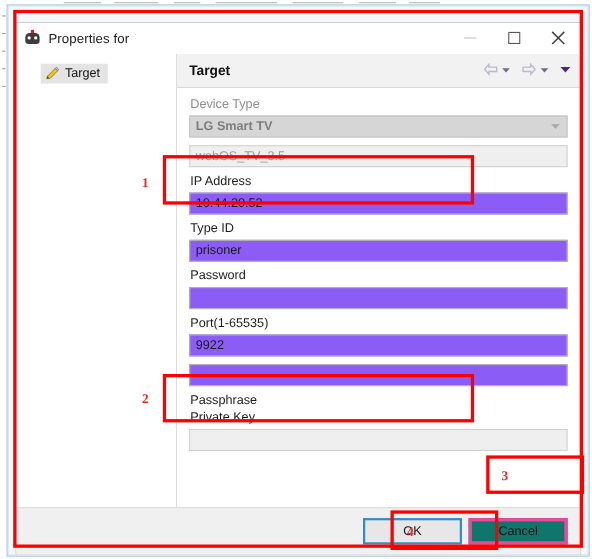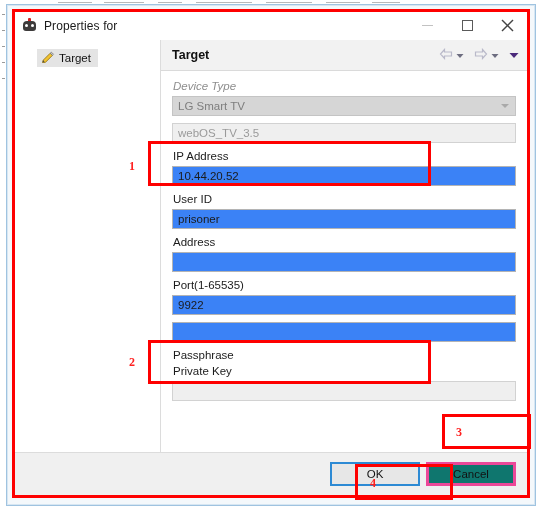--- a/index.html
+++ b/index.html
@@ -20,21 +20,21 @@
   .bg-blue-frame2{position:absolute;left:7px;top:5px;width:528px;height:500px;border:1px solid #d7e6f2;box-sizing:border-box;}
 
   
   .outer-red{
     position:absolute;left:12px;top:9px;width:518px;height:489px;
     border:3px solid #fe0000;box-sizing:border-box;z-index:40;pointer-events:none;
   }
 
   
   .window{
-    position:absolute;left:14px;top:11px;width:514px;height:485px;
+    position:absolute;left:14px;top:20px;width:514px;height:485px;
     background:#ffffff;border:1px solid #cfcfcf;box-sizing:border-box;
     display:flex;flex-direction:column;
   }
   
   .titlebar{
     height:27px;flex:0 0 27px;display:flex;align-items:center;
     background:#ffffff;border-bottom:1px solid #ffffff;
     position:relative;
   }
   .app-icon{
@@ -67,30 +67,30 @@
   .content-header{
     height:30px;flex:0 0 30px;display:flex;align-items:center;
     background:#f2f2f2;border-bottom:1px solid #dadada;padding:0 8px 0 11px;
   }
   .content-header .h-title{font-size:12.5px;font-weight:bold;color:#111;flex:1 1 auto;}
   .nav-icons{display:flex;align-items:center;gap:3px;}
   .nav-icons .gap{width:4px;}
 
   .fields{flex:1 1 auto;padding:9px 11px 0 11px;overflow:hidden;}
   .fld-label{font-size:11.5px;color:#1b1b1b;margin:0 0 3px 1px;line-height:13px;}
-  .fld-label.dim{color:#8e8e8e;font-style:italic;}
+  .fld-label.dim{color:#8e8e8e;}
   .fld-input{
-    height:20px;box-sizing:border-box;border:1px solid #b4b4b4;background:#3b82f6;
+    height:20px;box-sizing:border-box;border:1px solid #b4b4b4;background:#8b5cf6;
     font-size:11.5px;color:#1b1b1b;display:flex;align-items:center;padding:0 5px;
     margin-bottom:7px;
   }
   .fld-input.focused{border:1px solid #3f9bdc;}
   .fld-input.disabled{background:#d6d6d6;border:1px solid #c4c4c4;color:#7e7e7e;}
   .fld-input.disabled-light{background:#efefef;border:1px solid #d2d2d2;color:#9a9a9a;align-items:center;}
-  .combo{position:relative;}
+  .combo{position:relative;font-weight:bold;}
   .combo .caret{position:absolute;right:6px;top:50%;margin-top:-2px;
     width:0;height:0;border-left:4px solid transparent;border-right:4px solid transparent;border-top:4px solid #a9a9a9;}
   .btn{
     min-width:80px;height:23px;box-sizing:border-box;
     border:3px solid #ec4899;background:#0f766e;color:#121212;
     font-size:11.5px;font-family:"Liberation Sans",sans-serif;
     display:flex;align-items:center;justify-content:center;
   }
 
   .footer{
@@ -215,26 +215,26 @@
 
         <div class="fld-input disabled-light">
           <span>webOS_TV_3.5</span>
         </div>
 
         <div class="fld-label">IP Address</div>
         <div class="fld-input">
           <span>10.44.20.52</span>
         </div>
 
-        <div class="fld-label">User ID</div>
+        <div class="fld-label">Type ID</div>
         <div class="fld-input">
           <span>prisoner</span>
         </div>
 
-        <div class="fld-label">Address</div>
+        <div class="fld-label">Password</div>
         <div class="fld-input">
           <span></span>
         </div>
 
         <div class="fld-label">Port(1-65535)</div>
         <div class="fld-input">
           <span>9922</span>
         </div>
 
         <div class="fld-input">

